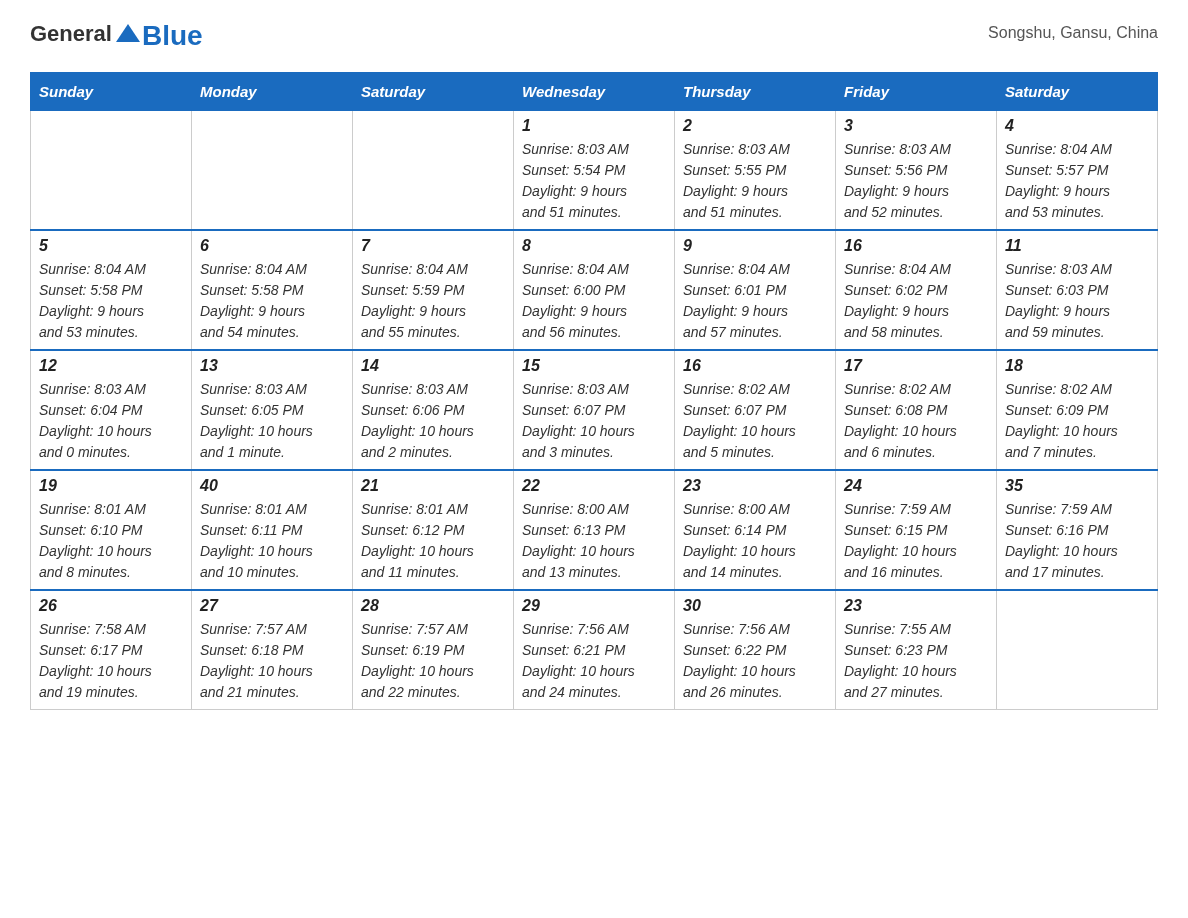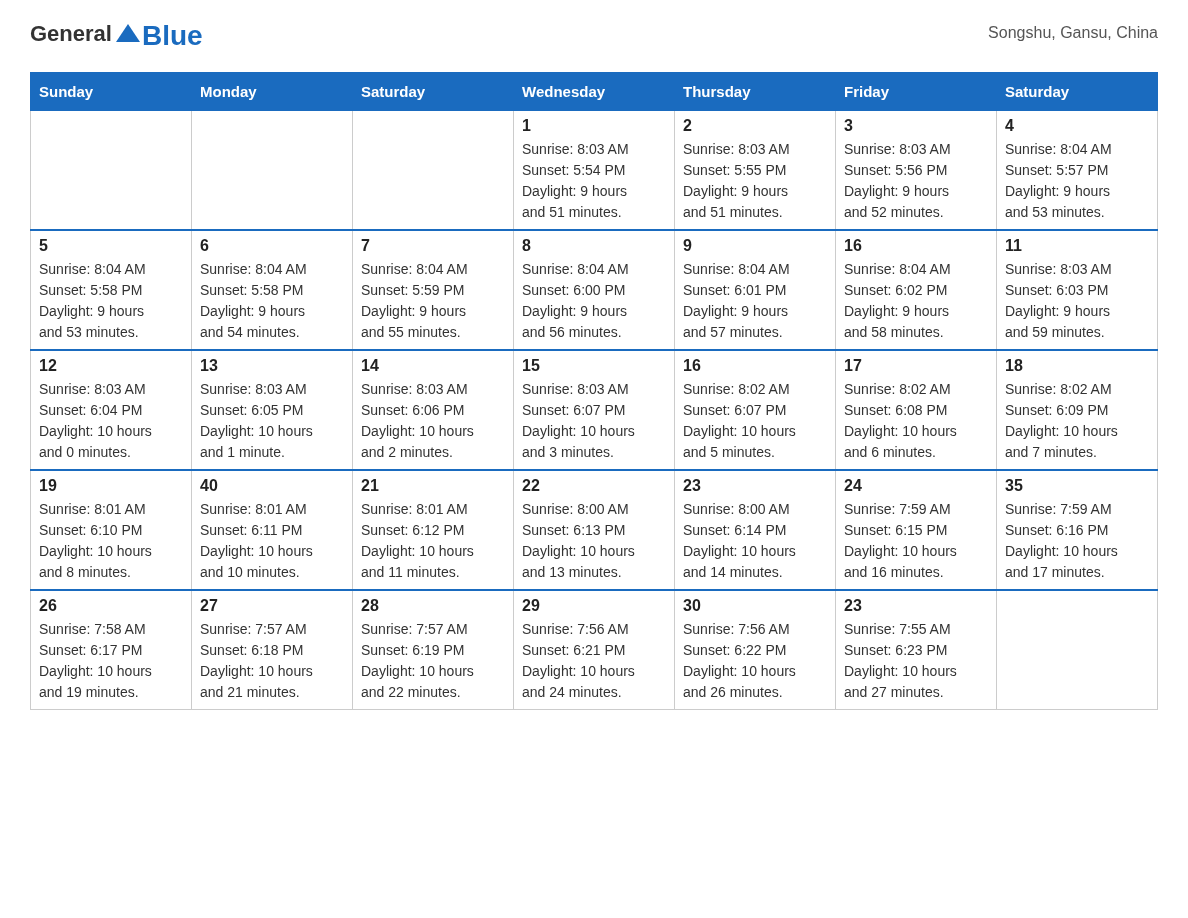--- a/index.html
+++ b/index.html
@@ -41,20 +41,21 @@
       line-height: 1.1;
     }
     .location {
       font-size: 16px;
       color: #555;
       margin-top: 4px;
     }
     .calendar {
       width: 100%;
       border-collapse: collapse;
+      font-style: italic;
     }
     .calendar th {
       background-color: #1a6bbf;
       color: #fff;
       font-size: 15px;
       font-weight: bold;
       padding: 10px 8px;
       text-align: left;
       border: 1px solid #1a6bbf;
     }

